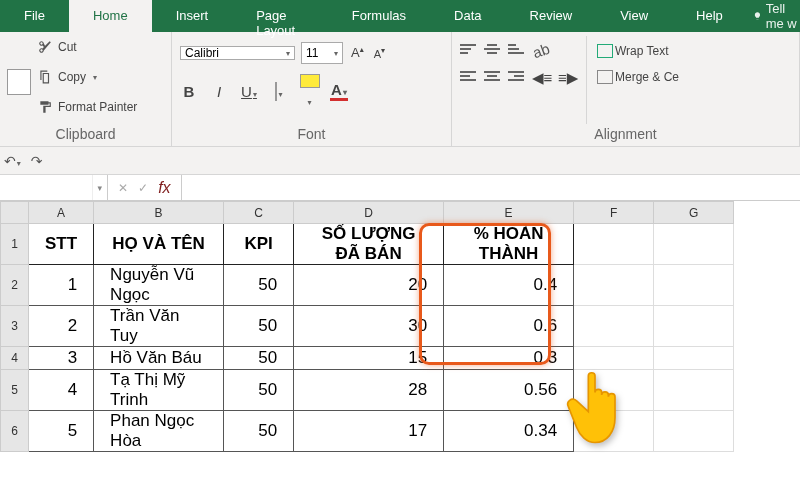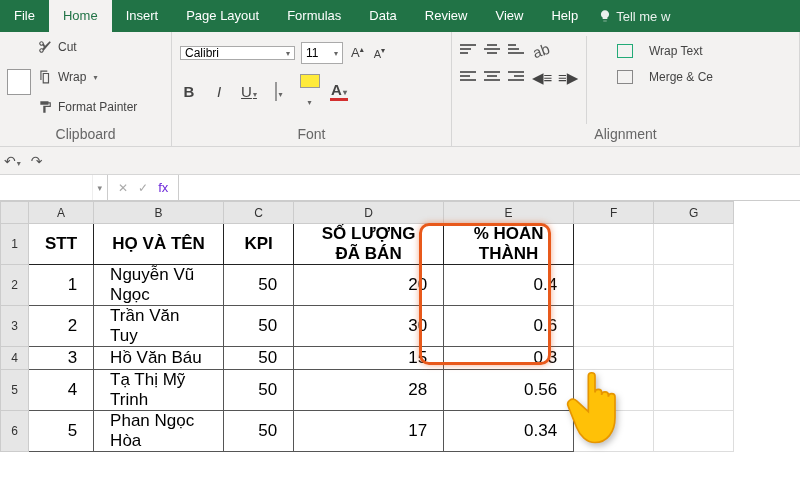--- a/index.html
+++ b/index.html
@@ -1,20 +1,20 @@
 <!DOCTYPE html>
 <html><head>
 <meta charset="utf-8">
 <style>
 * { box-sizing: border-box; margin: 0; padding: 0; font-family: 'Segoe UI', Tahoma, sans-serif; }
 body { width: 800px; height: 500px; overflow: hidden; background: #fff; position: relative; }
 
 
 .ribbon-tabs { height: 32px; background: #217346; display: flex; align-items: stretch; color: #fff; font-size: 13px; }
-.ribbon-tabs .tab { padding: 8px 14px; cursor: pointer; }
+.ribbon-tabs .tab { padding: 8px 24px; cursor: pointer; }
 .ribbon-tabs .tab.active { background: #f3f2f1; color: #217346; font-weight: normal; }
 .ribbon-tabs .tell-me { margin-left: 6px; display: flex; align-items: center; gap: 4px; opacity: 0.9; }
 .bulb { width: 14px; height: 14px; display: inline-block; }
 
 
 .ribbon-body { height: 115px; background: #f3f2f1; border-bottom: 1px solid #d6d6d6; display: flex; }
 .group { border-right: 1px solid #d6d6d6; padding: 4px 8px 2px 8px; display: flex; flex-direction: column; justify-content: space-between; }
 .group-label { text-align: center; font-size: 14px; color: #666; padding-bottom: 2px; }
 
 
@@ -42,33 +42,33 @@
 .fill-btn { width: 20px; height: 14px; background: #ffeb3b; border: 1px solid #999; display: inline-block; }
 .fontcolor-btn { font-weight: bold; border-bottom: 3px solid #d32f2f; }
 .chev { font-size: 8px; color: #666; margin-left: 1px; }
 
 
 .align-inner { display: flex; flex-direction: column; gap: 10px; height: 88px; padding-top: 6px; }
 .align-row { display: flex; gap: 8px; align-items: center; }
 .align-ic { width: 16px; height: 14px; display: flex; flex-direction: column; gap: 2px; cursor: pointer; }
 .align-ic span { height: 2px; background: #666; display: block; }
 .wrap-merge { display: flex; flex-direction: column; gap: 12px; font-size: 12px; color: #444; padding-left: 10px; border-left: 1px solid #d6d6d6; margin-left: 10px; padding-top: 8px; }
-.wm-row { display: flex; align-items: flex-start; gap: 16px; margin-left: 20px; }
+.wm-row { display: flex; align-items: flex-start; gap: 2px; }
 .wm-ic { width: 16px; height: 14px; display: inline-block; border: 1px solid #888; }
 
 
 .qat { height: 28px; background: #f3f2f1; border-bottom: 1px solid #d6d6d6; display: flex; align-items: center; padding-left: 4px; gap: 10px; color: #555; font-size: 14px; }
 
 
 .formula-bar { height: 26px; border-bottom: 1px solid #ccc; display: flex; align-items: stretch; background: #fff; }
 .name-box { width: 108px; border-right: 1px solid #ccc; display: flex; }
 .name-box input { border: none; width: 100%; padding: 0 6px; font-size: 12px; outline: none; }
 .name-box .dd { width: 18px; display: flex; align-items: center; justify-content: center; color: #888; font-size: 9px; border-left: 1px solid #eee; }
 .fb-btns { display: flex; align-items: center; gap: 10px; padding: 0 10px; color: #aaa; font-size: 12px; border-right: 1px solid #ccc; }
-.fx { font-size: 13px; color: #6d28d9; }
+.fx { font-style: italic; font-size: 16px; color: #7f1d1d; }
 .formula-input { flex: 1; border: none; padding: 0 6px; font-size: 12px; outline: none; }
 
 
 .grid-wrap { position: relative; }
 table { border-collapse: collapse; table-layout: fixed; }
 th.colhd { background: #e6e6e6; border: 1px solid #ccc; font-weight: normal; font-size: 12px; color: #333; height: 22px; text-align: center; }
 th.corner { background: #e6e6e6; border: 1px solid #ccc; width: 28px; }
 td.rowhd { background: #e6e6e6; border: 1px solid #ccc; font-size: 12px; color: #333; text-align: center; width: 28px; }
 td.cell { border: 1px solid #999; font-size: 17px; height: 23px; padding: 0 16px; }
 tr.header td.cell { font-weight: bold; text-align: center; border: 1px solid #222; background: #fff; }
@@ -114,21 +114,21 @@
         <div class="row">
           <svg class="mini-ic" viewBox="0 0 24 24">
               <path fill="#555" d="M10 6c0-2-2-4-4-4S2 4 2 6s2 4 4 4c.7 0 1.4-.2 2-.5L10 12l-2 2.5c-.6-.3-1.3-.5-2-.5-2 0-4 2-4 4s2 4 4 4 4-2 4-4L22 4l-2-2-10 10 2-2-2-4zM6 8c-1 0-2-1-2-2s1-2 2-2 2 1 2 2-1 2-2 2zm0 12c-1 0-2-1-2-2s1-2 2-2 2 1 2 2-1 2-2 2z"></path>
             </svg>
           <span>Cut</span>
         </div>
         <div class="row">
           <svg class="mini-ic" viewBox="0 0 24 24">
               <path fill="#555" d="M16 1H4v16h2V3h10V1zm3 4H8v18h11V5zm-2 16H10V7h7v14z"></path>
             </svg>
-          <span>Wrap</span>
+          <span>Copy</span>
           <span class="chev">▾</span>
         </div>
         <div class="row">
           <svg class="mini-ic" viewBox="0 0 24 24">
               <path fill="#555" d="M18 4V2H4v6h14V6h2v4H9v12h4V12h9V4h-4z"></path>
             </svg>
           <span>Format Painter</span>
         </div>
       </div>
     </div>

